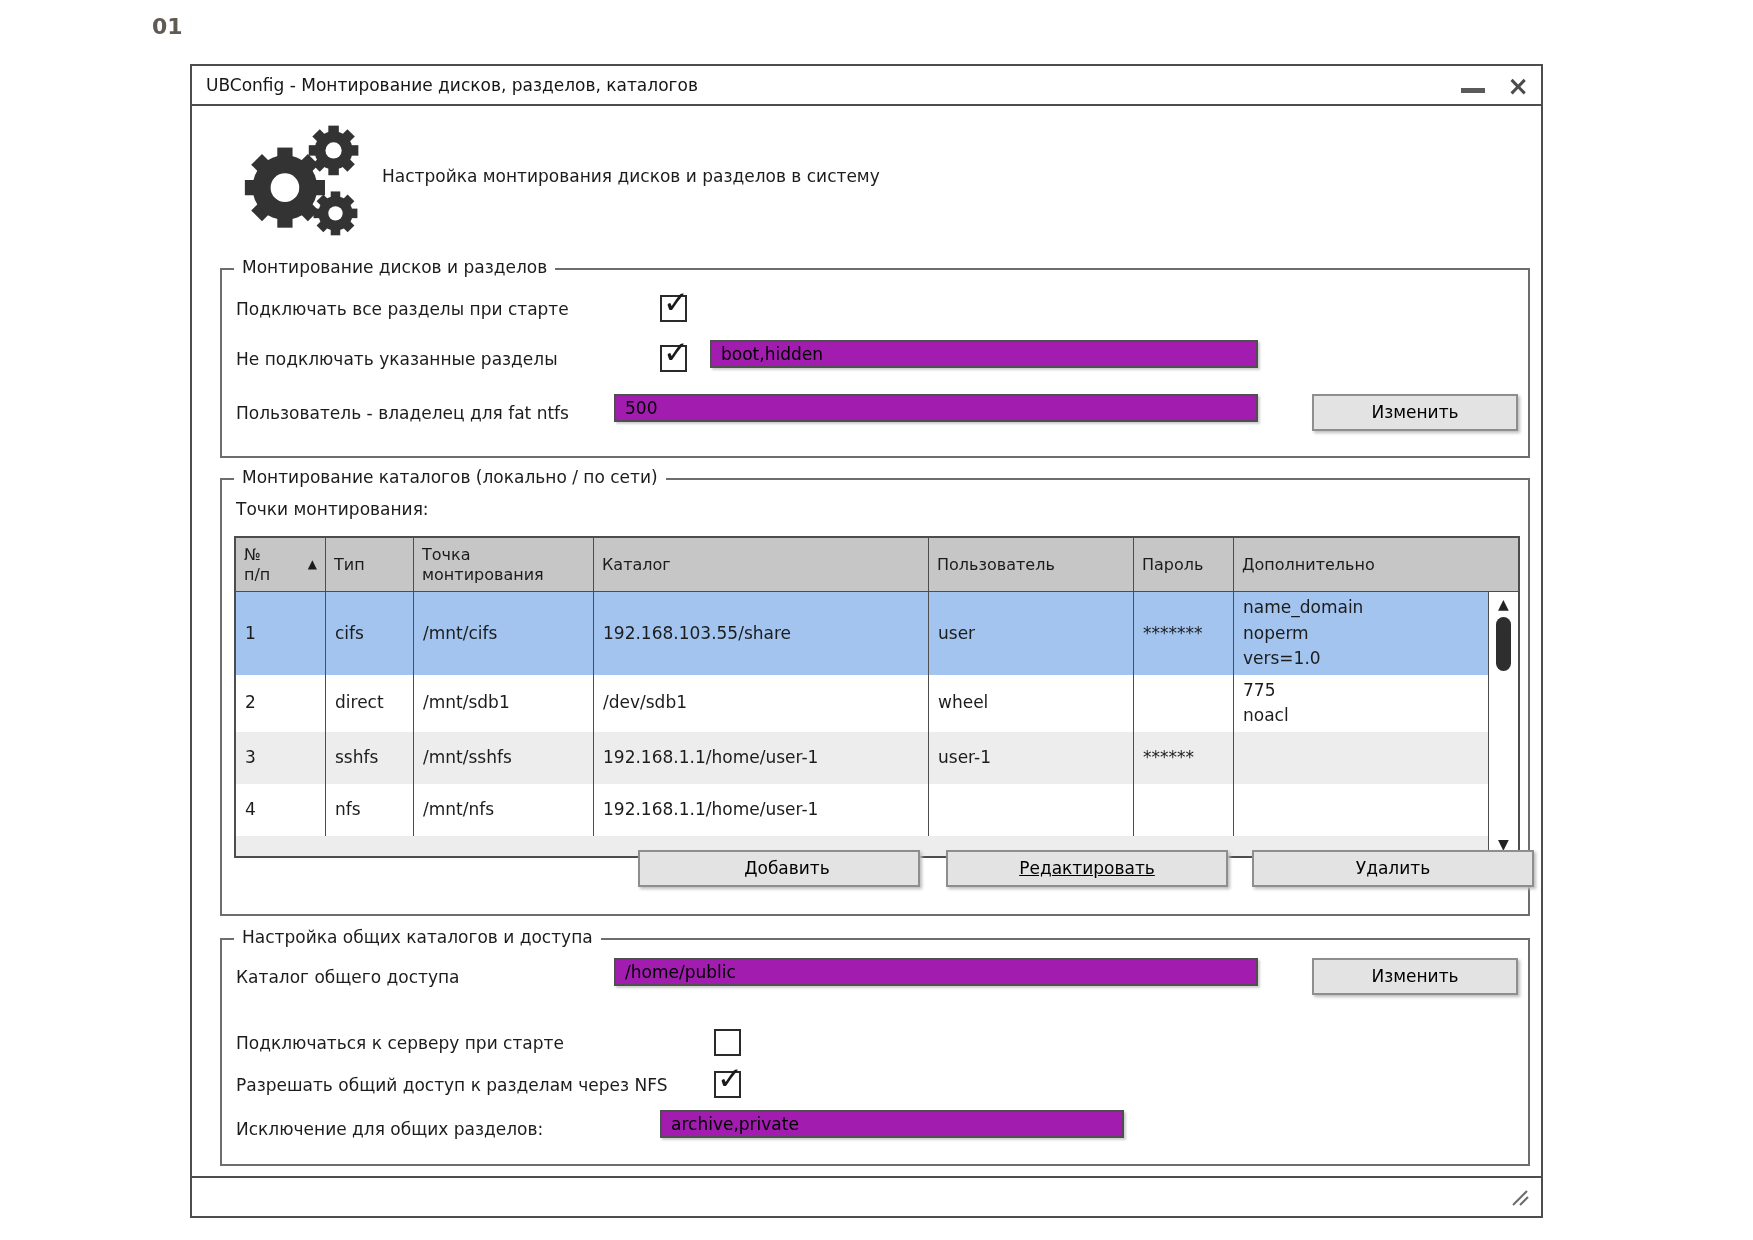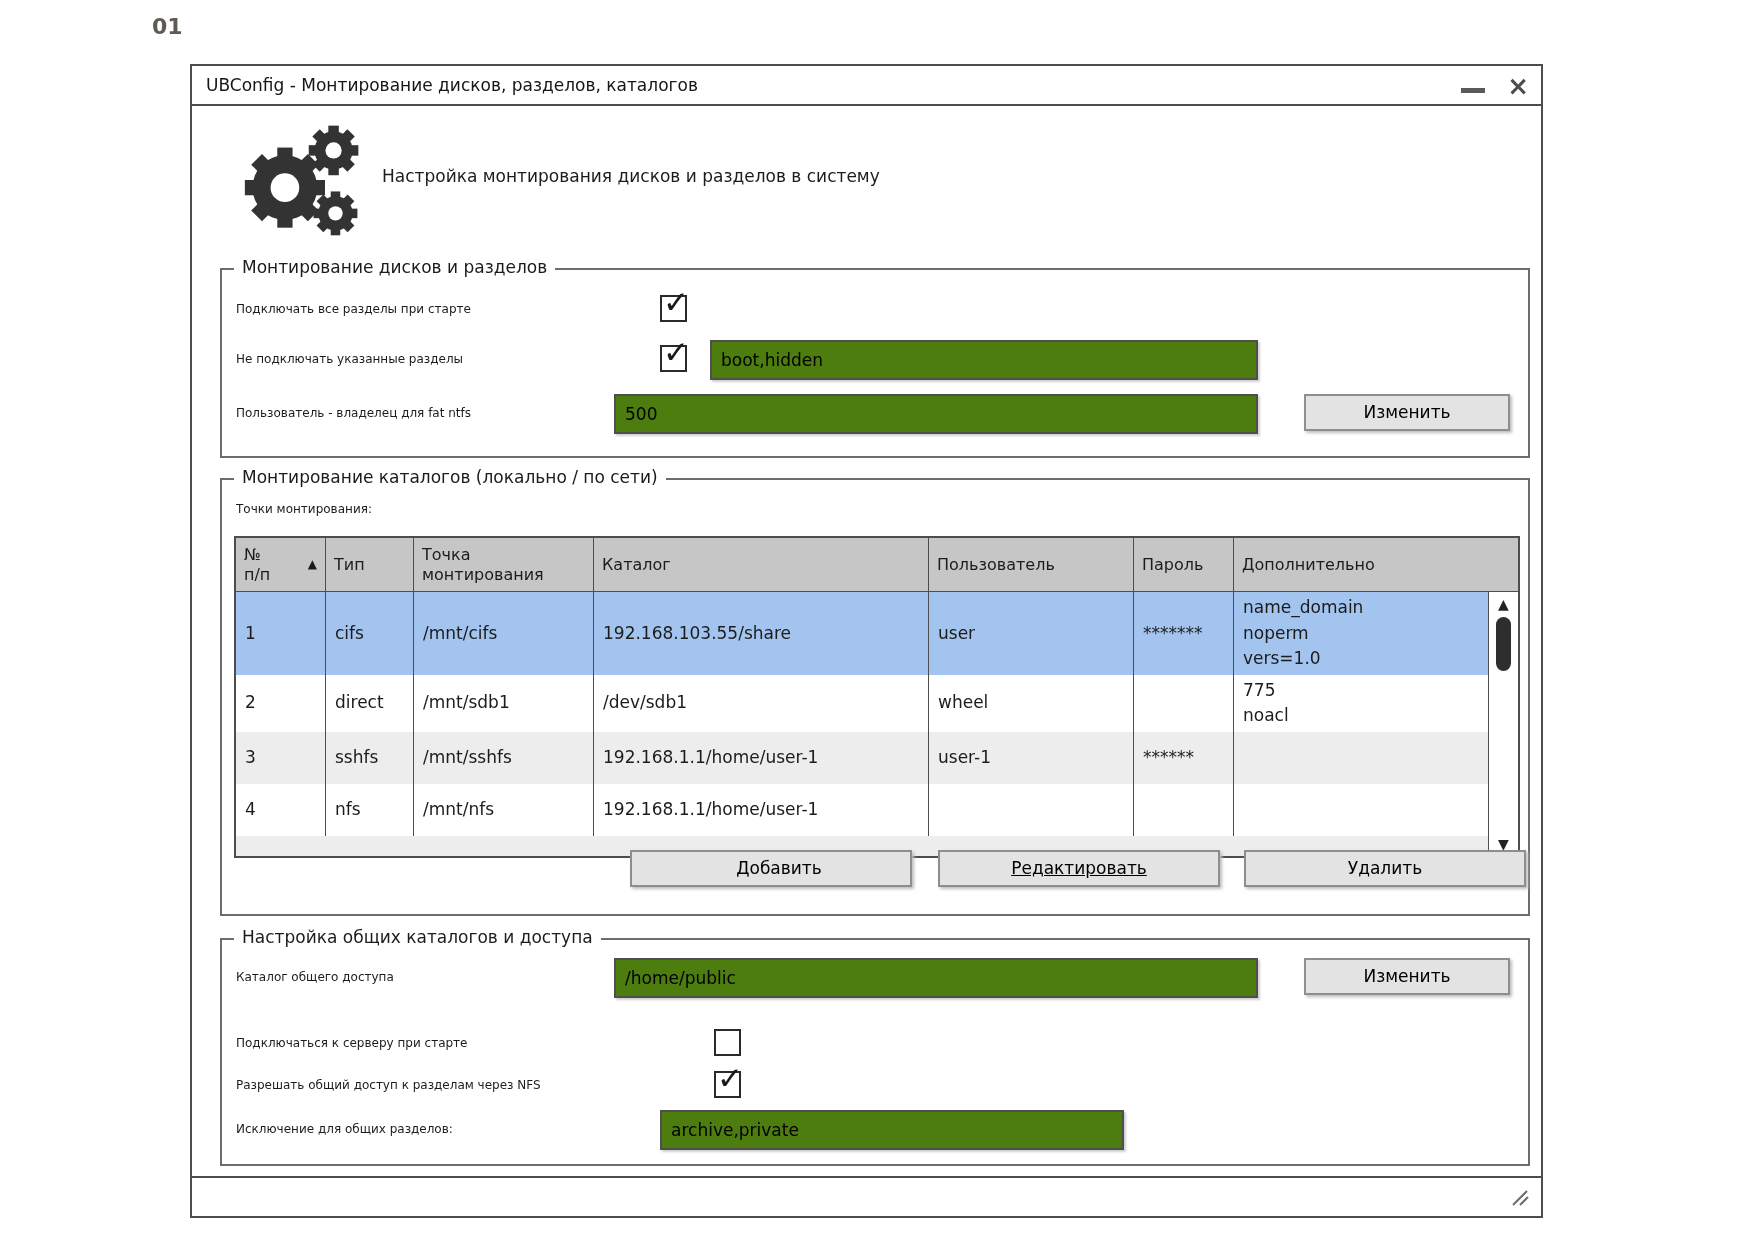--- a/index.html
+++ b/index.html
@@ -19,32 +19,32 @@
   .title{font-size:17px;padding-left:14px;color:#161616;}
   .win-controls{position:absolute;right:12px;top:0;height:40px;display:flex;align-items:center;gap:22px;}
   .min-glyph{width:24px;height:5px;background:#5a5a5a;display:inline-block;margin-top:8px;cursor:default;}
   .close-glyph{font-size:26px;color:#4c4c4c;line-height:1;cursor:default;font-weight:bold;}
 
   .app-icon{position:absolute;left:50px;top:56px;width:124px;height:116px;}
   .subtitle{position:absolute;left:190px;top:100px;font-size:17px;}
 
   .groupbox{position:absolute;border:2px solid #6d6d6d;background:#fff;}
   .legend{position:absolute;top:-13px;left:12px;background:#fff;padding:0 8px;font-size:17px;white-space:nowrap;}
-  .row-label{position:absolute;font-size:12px;height:30px;display:flex;align-items:center;white-space:nowrap;text-align:center;}
+  .row-label{position:absolute;font-size:17px;height:30px;display:flex;align-items:center;white-space:nowrap;text-align:center;}
 
   .fs1{left:28px;top:202px;width:1310px;height:190px;}
   .fs2{left:28px;top:412px;width:1310px;height:438px;}
   .fs3{left:28px;top:872px;width:1310px;height:228px;}
 
   .checkbox{position:absolute;width:27px;height:27px;border:2px solid #2a2a2a;background:#fff;cursor:pointer;}
   .checkbox .mark{display:none;position:absolute;top:-10px;left:1px;font-size:31px;font-weight:bold;color:#1a1a1a;line-height:1;}
   .checkbox.checked .mark{display:block;}
 
-  input.txt{position:absolute;border:2px solid #4f4f4f;background:#4d7c0f;font-size:17px;padding:0 9px;height:40px;box-shadow:2px 2px 2px #cfcfcf;}
-  .btn{position:absolute;height:37px;border:2px solid #8e8e8e;background:var(--button-bg);font-size:17px;text-align:center;line-height:33px;box-shadow:2px 2px 3px #bdbdbd;cursor:pointer;}
+  input.txt{position:absolute;border:2px solid #4f4f4f;background:#a21caf;font-size:17px;padding:0 9px;height:28px;box-shadow:2px 2px 2px #cfcfcf;}
+  .btn{position:absolute;height:37px;border:2px solid #8e8e8e;background:var(--button-bg);font-size:17px;text-align:center;line-height:33px;box-shadow:2px 2px 3px #bdbdbd;cursor:pointer;margin-left:8px;}
 
   
   .mount-table{position:absolute;left:12px;top:56px;width:1286px;height:322px;border:2px solid #4d4d4d;display:flex;flex-direction:column;background:#fff;}
   .thead{height:54px;background:var(--header-bg);display:flex;border-bottom:1px solid #4d4d4d;flex:none;}
   .thcell{font-size:16px;padding:4px 8px;display:flex;align-items:center;border-right:1px solid #4d4d4d;white-space:pre-line;line-height:1.25;}
   .tbody-wrap{flex:1;display:flex;min-height:0;}
   .tbody{width:1256px;display:flex;flex-direction:column;overflow:hidden;}
   .trow{display:flex;min-height:52px;background:#fff;}
   .trow.alt{background:var(--alt-row);}
   .trow.selected{background:var(--selected-row);}

